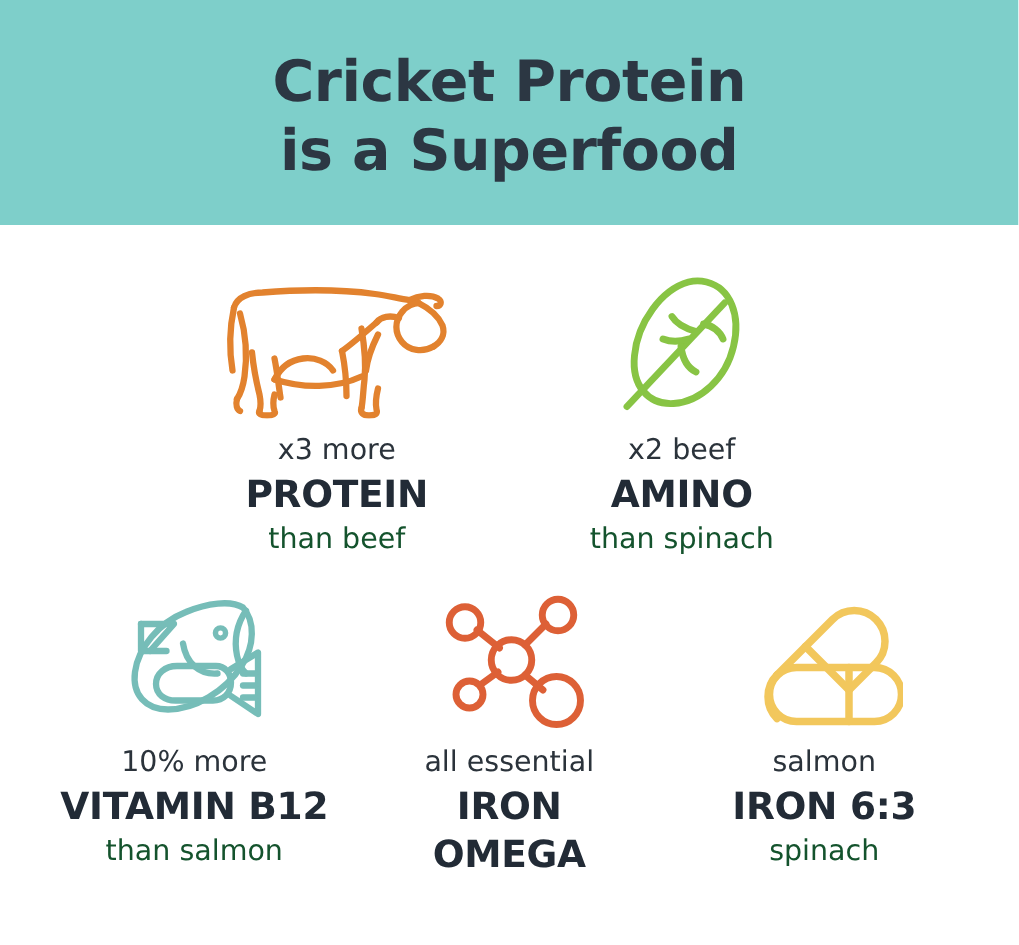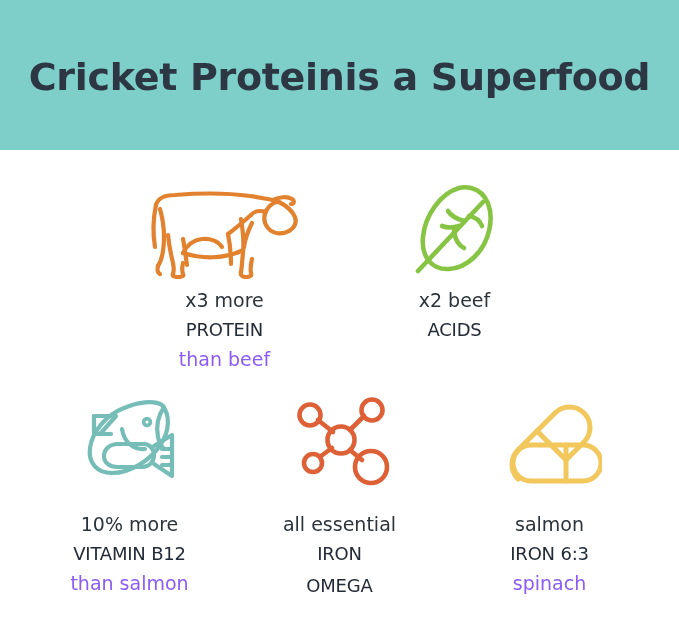--- a/index.html
+++ b/index.html
@@ -14,21 +14,21 @@
     overflow: hidden;
     position: relative;
   }
 
   
   .header-band {
     width: 679px;
     height: 150px;
     background: #7ecfca;
     display: flex;
-    flex-direction: row;
+    flex-direction: column;
     align-items: center;
     justify-content: center;
     box-sizing: border-box;
     padding-top: 4px;
   }
   .header-title-line {
     color: #2c3743;
     font-size: 38px;
     font-weight: bold;
     line-height: 46px;
@@ -56,21 +56,21 @@
     padding-top: 18px;
   }
 
   .fact {
     display: flex;
     flex-direction: column;
     align-items: center;
     box-sizing: border-box;
   }
   .fact-top { width: 230px; }
-  .fact-bottom { width: 210px; gap: 16px; }
+  .fact-bottom { width: 210px; }
 
   .icon-box {
     display: flex;
     align-items: center;
     justify-content: center;
   }
   .icon-box-cow    { width: 170px; height: 105px; }
   .icon-box-leaf   { width: 110px; height: 105px; }
   .icon-box-fish   { width: 110px; height: 100px; }
   .icon-box-mol    { width: 110px; height: 100px; }
@@ -80,32 +80,32 @@
     text-align: center;
     color: #222b33;
   }
   .label-pre {
     font-size: 19px;
     line-height: 27px;
     color: #2b333b;
     font-family: "DejaVu Sans", sans-serif;
   }
   .label-main {
-    font-size: 18px;
-    font-weight: normal;
+    font-size: 25px;
+    font-weight: bold;
     line-height: 32px;
     color: #222b36;
     letter-spacing: -0.2px;
     font-family: "DejaVu Sans", sans-serif;
     white-space: nowrap;
   }
   .label-post {
     font-size: 19px;
     line-height: 27px;
-    color: #8b5cf6;
+    color: #14532d;
     font-family: "DejaVu Sans", sans-serif;
   }
   .labels-top .label-pre { margin-top: 6px; }
   .labels-bottom .label-pre { margin-top: 4px; }
 </style>
 </head>
 <body>
 
 <div class="header-band">
   <div class="header-title-line">Cricket Protein</div>
@@ -169,21 +169,22 @@
           <path d="M76 23 L11 92"></path>
 
           <path d="M57 42 C50 40 44 37 41 32"></path>
           <path d="M52 47 C46 49 40 49 35 47"></path>
           <path d="M47 52 C48 60 51 66 57 69"></path>
           <path d="M62 37 C68 38 73 42 75 47"></path>
         </svg>
       </div>
       <div class="labels labels-top">
         <div class="label-pre">x2 beef</div>
-        <div class="label-main">ACIDS</div>
+        <div class="label-main">AMINO</div>
+        <div class="label-post">than spinach</div>
       </div>
     </div>
 
   </div>
 
   <div class="row row-bottom">
 
     <div class="fact fact-bottom">
       <div class="icon-box icon-box-fish">
         <svg width="104" height="94" viewBox="0 0 104 94" fill="none" stroke="#76bdb8" stroke-width="4.2" stroke-linecap="round" stroke-linejoin="round">

